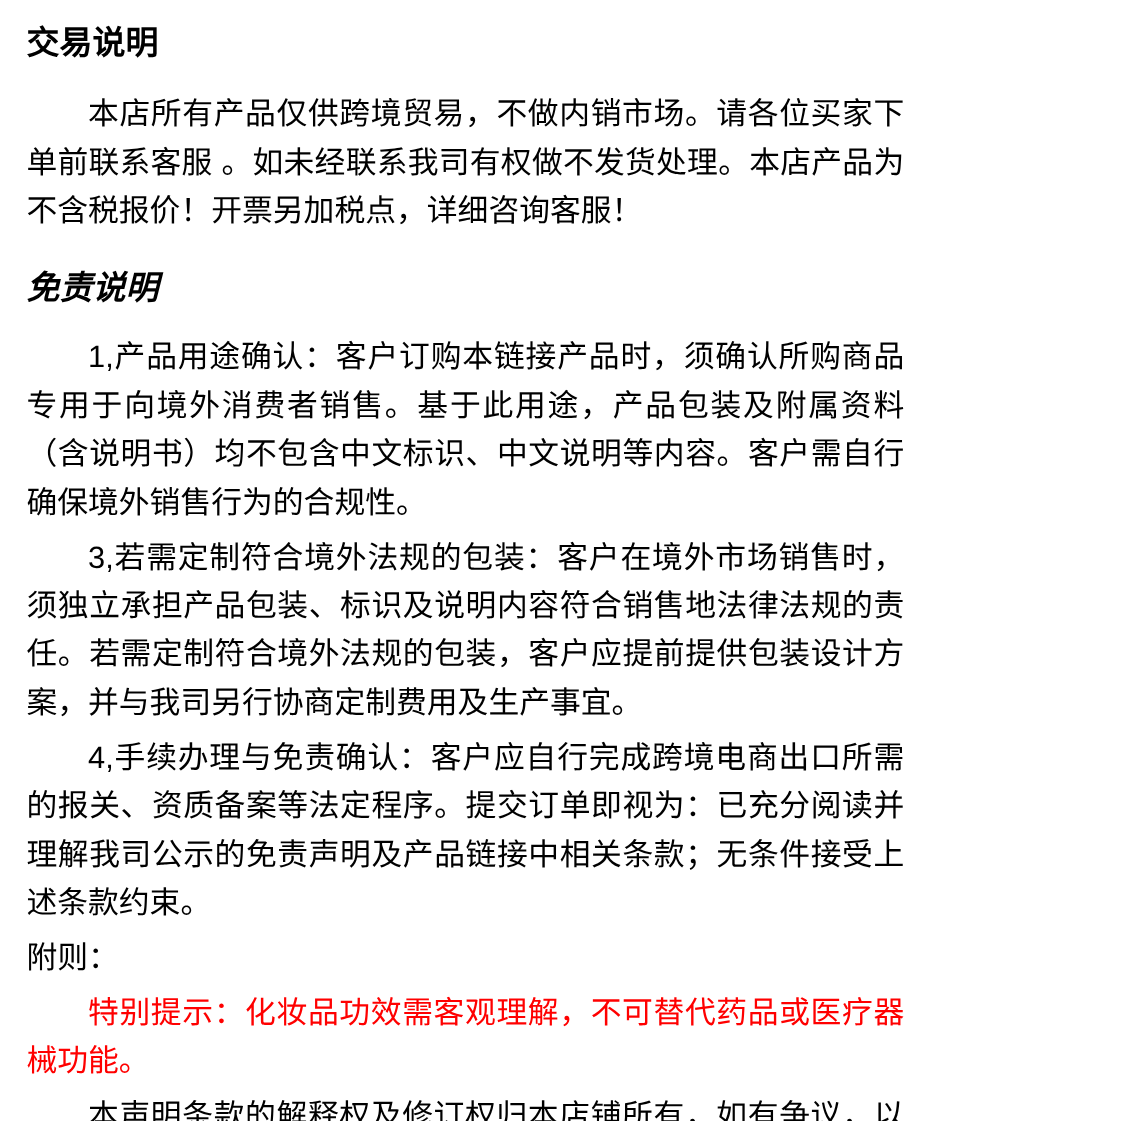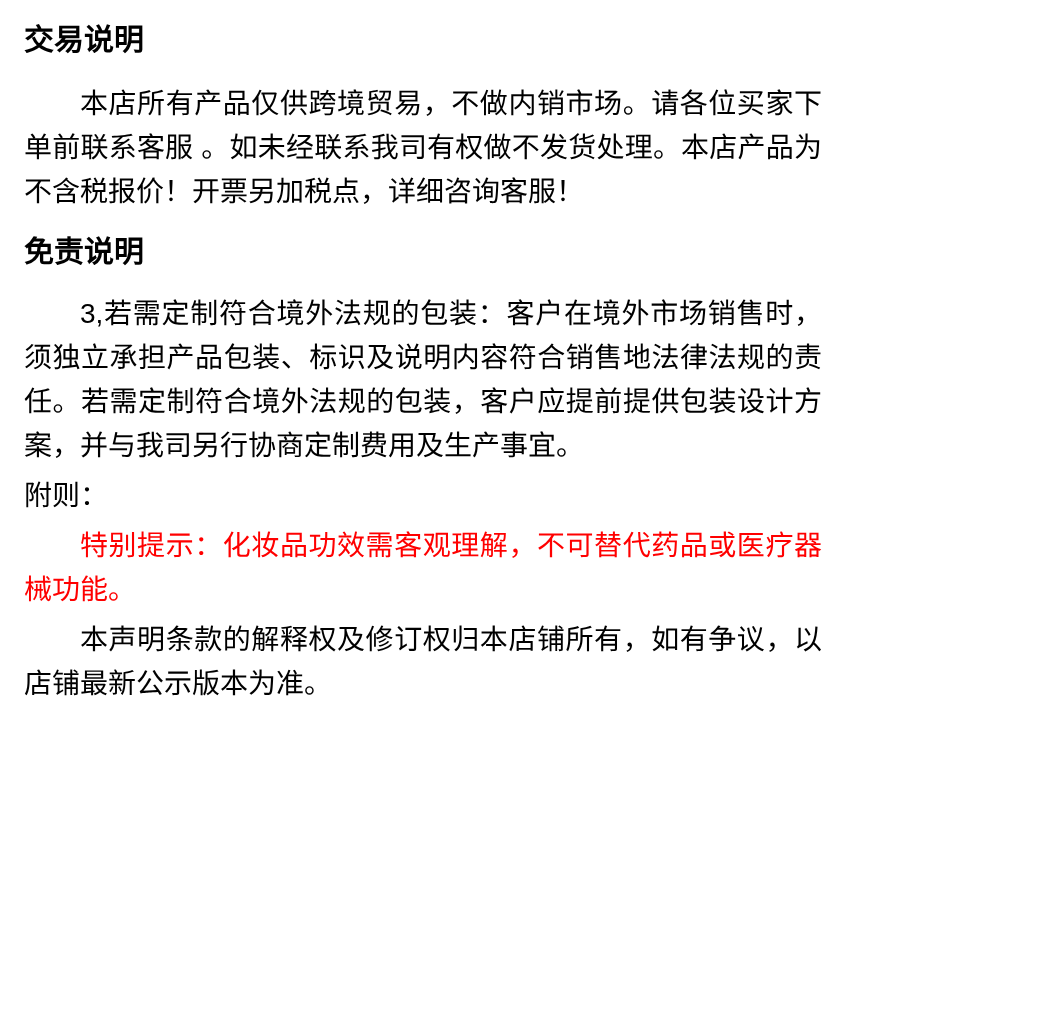--- a/index.html
+++ b/index.html
@@ -17,22 +17,23 @@
     font-family: "Liberation Sans", "DejaVu Sans", sans-serif;
   }
   .section-title {
     font-size: 30px;
     font-weight: 700;
     line-height: 36px;
     margin: 0 0 24px 0;
     color: #000000;
   }
   .section-title.second {
-    margin-top: 20px;
+    margin-top: 31px;
     margin-bottom: 22px;
+    font-style: italic;
   }
   .body-para {
     font-size: 28px;
     line-height: 44px;
     text-align: justify;
     text-indent: 2em;
     margin: 0 0 6px 0;
     color: #000000;
     word-break: break-all;
   }
@@ -48,24 +49,26 @@
 <body>
 
 <div class="page">
 
   <h1 class="section-title">交易说明</h1>
 
   <p class="body-para">本店所有产品仅供跨境贸易，不做内销市场。请各位买家下单前联系客服 。如未经联系我司有权做不发货处理。本店产品为不含税报价！开票另加税点，详细咨询客服！</p>
 
   <h1 class="section-title second">免责说明</h1>
 
+  <p class="body-para">1,产品用途确认：客户订购本链接产品时，须确认所购商品专用于向境外消费者销售。基于此用途，产品包装及附属资料（含说明书）均不包含中文标识、中文说明等内容。客户需自行确保境外销售行为的合规性。</p>
 
 
   <p class="body-para">3,若需定制符合境外法规的包装：客户在境外市场销售时，须独立承担产品包装、标识及说明内容符合销售地法律法规的责任。若需定制符合境外法规的包装，客户应提前提供包装设计方案，并与我司另行协商定制费用及生产事宜。</p>
 
+  <p class="body-para">4,手续办理与免责确认：客户应自行完成跨境电商出口所需的报关、资质备案等法定程序。提交订单即视为：已充分阅读并理解我司公示的免责声明及产品链接中相关条款；无条件接受上述条款约束。</p>
 
   <p class="body-para no-indent">附则：</p>
 
   <p class="body-para special-notice">特别提示：化妆品功效需客观理解，不可替代药品或医疗器械功能。</p>
 
   <p class="body-para">本声明条款的解释权及修订权归本店铺所有，如有争议，以店铺最新公示版本为准。</p>
 
 </div>
 
 </body></html>

